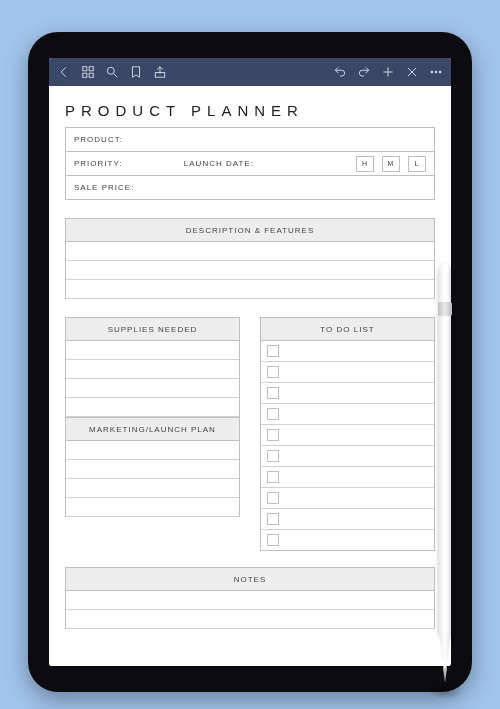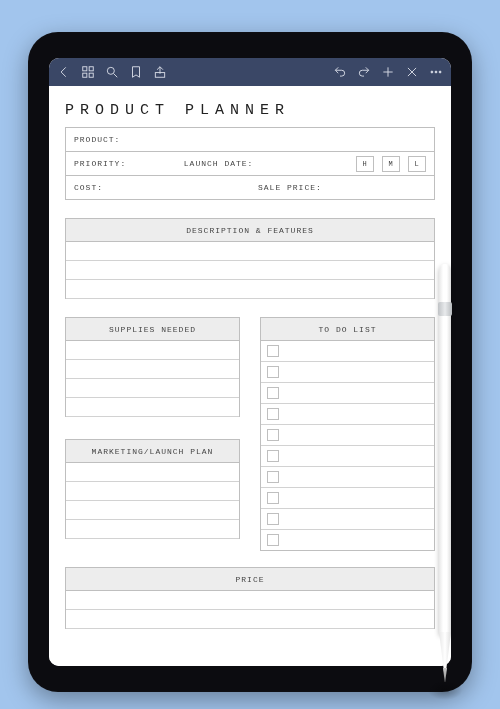--- a/index.html
+++ b/index.html
@@ -25,25 +25,24 @@
     flex-direction: column;
     align-items: center;
   }
 
   .screen {
     position: relative;
     margin-top: 26px;
     width: 402px;
     height: 608px;
     background: #fff;
-    border-radius: 10px;
+    border-radius: 3px;
     overflow: hidden;
     display: flex;
     flex-direction: column;
-    font-family: Liberation Mono, monospace;
   }
 
   .toolbar {
     height: 28px;
     background: #3a4766;
     display: flex;
     align-items: center;
     justify-content: space-between;
     padding: 0 8px;
     color: #d7dbe6;
@@ -135,21 +134,21 @@
 
   .two-col {
     display: flex;
     gap: 20px;
     margin-top: 18px;
   }
   .col-left { flex: 1; display: flex; flex-direction: column; }
   .col-right { flex: 1; text-align: right; }
 
   .supplies .lines .line { height: 18px; }
-  .launch { margin-top: 22px; }
+  .launch { }
 
   .todo-body {
     border-left: 1px solid #bfbfbf;
     border-right: 1px solid #bfbfbf;
     border-bottom: 1px solid #bfbfbf;
   }
   .todo-row {
     display: flex;
     align-items: center;
     height: 20px;
@@ -310,21 +309,20 @@
         <div class="info-row">
           <div class="info-cell" style="flex:0.8;justify-content:flex-start;">PRIORITY:</div>
           <div class="info-cell" style="flex:1.4">LAUNCH DATE:</div>
           <div class="priority-wrap">
             <span class="prio-box">H</span>
             <span class="prio-box">M</span>
             <span class="prio-box">L</span>
           </div>
         </div>
         <div class="info-row">
-          <div class="info-cell">COST:</div>
           <div class="info-cell">SALE PRICE:</div>
         </div>
       </div>
 
       <div class="section">
         <div class="sec-header">DESCRIPTION &amp; FEATURES</div>
         <div class="lines">
           <div class="line"></div>
             <div class="line"></div>
             <div class="line"></div>
@@ -387,21 +385,21 @@
                 <span class="checkbox"></span>
               </div>
             <div class="todo-row">
                 <span class="checkbox"></span>
               </div>
           </div>
         </div>
       </div>
 
       <div class="section" style="margin-top:16px">
-        <div class="sec-header">PRICE</div>
+        <div class="sec-header">NOTES</div>
         <div class="lines">
           <div class="line"></div>
             <div class="line"></div>
         </div>
       </div>
 
     </div>
   </div>
 </div>
 

